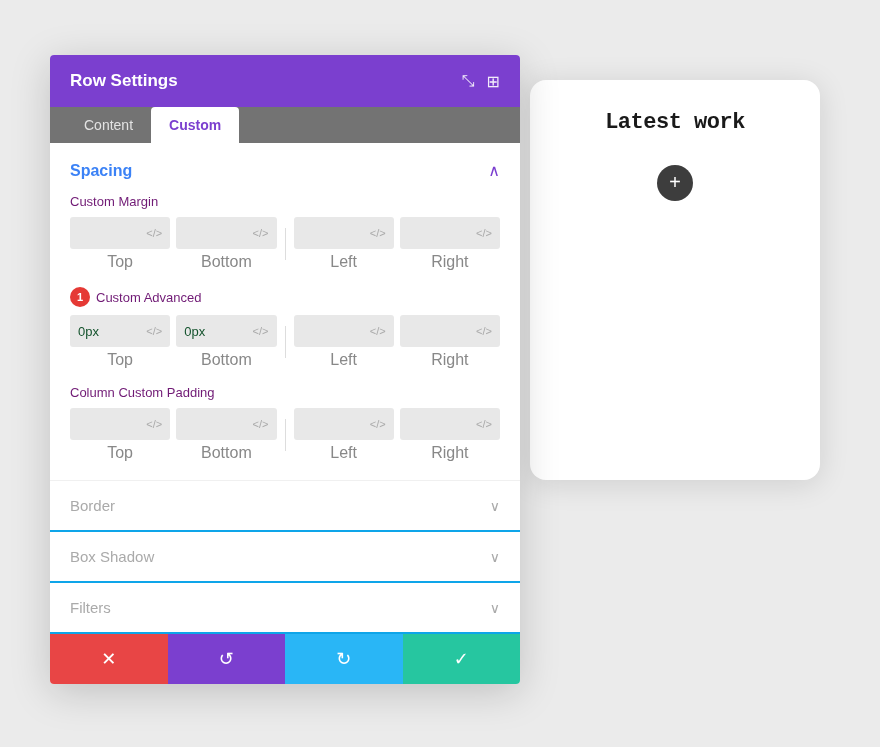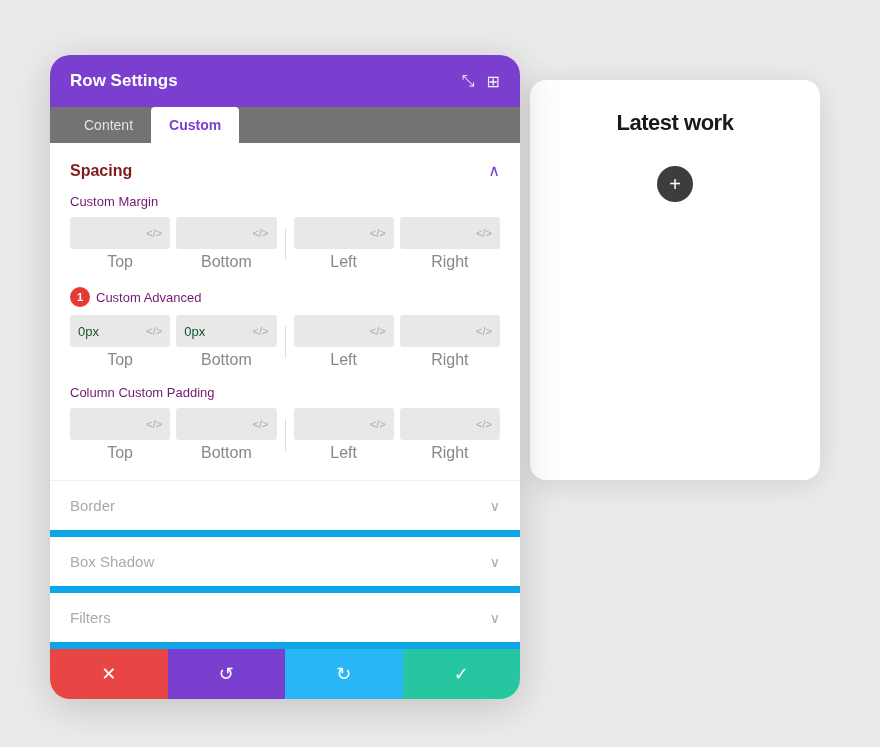--- a/index.html
+++ b/index.html
@@ -28,20 +28,21 @@
       top: 80px;
       width: 290px;
       height: 400px;
       background: #fff;
       border-radius: 16px;
       box-shadow: 0 4px 30px rgba(0,0,0,0.12);
       display: flex;
       flex-direction: column;
       align-items: center;
       padding-top: 30px;
+      font-family: Liberation Mono, monospace;
     }
 
     .preview-title {
       font-size: 22px;
       font-weight: 800;
       color: #1a1a1a;
       letter-spacing: -0.5px;
     }
 
     .add-btn {
@@ -58,21 +59,21 @@
       cursor: pointer;
     }
 
     
     .panel {
       position: absolute;
       left: 50px;
       top: 55px;
       width: 470px;
       background: #fff;
-      border-radius: 20px;
+      border-radius: 4px;
       box-shadow: 0 8px 40px rgba(0,0,0,0.18);
       overflow: hidden;
       display: flex;
       flex-direction: column;
     }
 
     .panel-header {
       background: #7b3fcf;
       padding: 16px 20px;
       display: flex;
@@ -135,21 +136,21 @@
     .section-header {
       display: flex;
       align-items: center;
       justify-content: space-between;
       margin-bottom: 14px;
     }
 
     .section-title {
       font-size: 16px;
       font-weight: 600;
-      color: #7f1d1d;
+      color: #3b82f6;
     }
 
     .section-chevron {
       color: #7b3fcf;
       font-size: 16px;
       cursor: pointer;
     }
 
     .subsection-label {
       font-size: 13px;
@@ -217,21 +218,21 @@
 
     .subsection-header {
       display: flex;
       align-items: center;
       margin-bottom: 8px;
     }
 
     
     .collapsed-section {
       padding: 16px 20px;
-      border-bottom: 7px solid #0ea5e9;
+      border-bottom: 2px solid #0ea5e9;
       display: flex;
       align-items: center;
       justify-content: space-between;
       cursor: pointer;
       gap: 24px;
     }
 
     .collapsed-title {
       font-size: 15px;
       color: #aaa;

